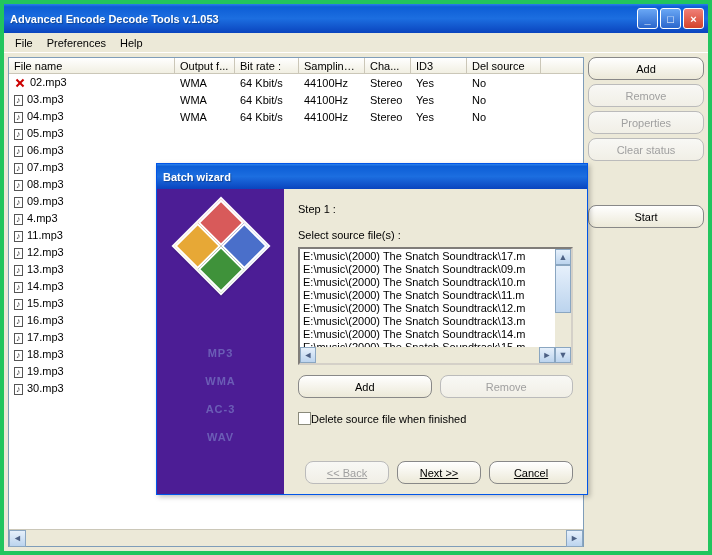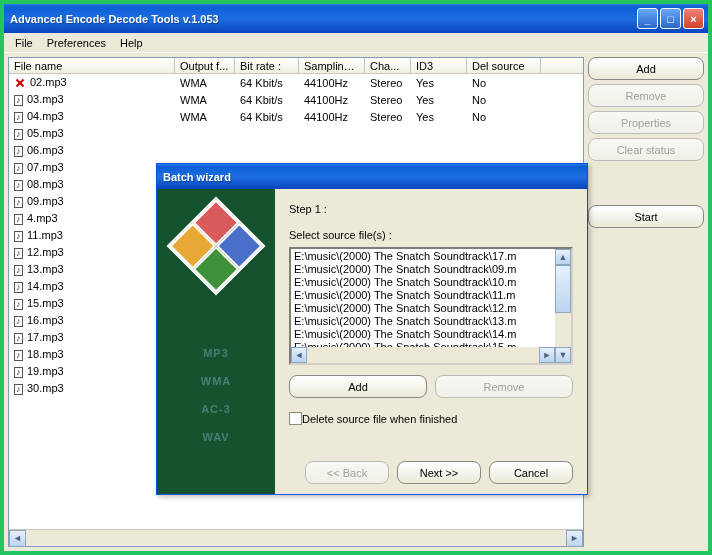--- a/index.html
+++ b/index.html
@@ -45,21 +45,21 @@
 
   .side-panel { width:116px; display:flex; flex-direction:column; gap:4px; padding-top:0; }
   .btn { height:23px; background: linear-gradient(to bottom,#ffffff,#ece9d8); border:1px solid #888; border-radius:8px; display:flex; align-items:center; justify-content:center; font-size:11px; }
   .btn.disabled { color:#a0a0a0; border-color:#bbb; background: linear-gradient(to bottom,#f8f8f5,#f1efe6); }
   .btn-gap { height:36px; }
 
   
   .wizard { position:absolute; left:152px; top:110px; width:432px; height:332px; border:1px solid #0055e8; background:#ece9d8; display:flex; flex-direction:column; box-shadow: 2px 2px 5px rgba(0,0,0,0.25); }
   .wizard .titlebar { height:25px; font-size:12px; }
   .wizard-body { flex:1; display:flex; }
-  .wizard-side { width:118px; background:#14532d; color:#fff; display:flex; flex-direction:column; padding: 16px 10px 10px 10px; position:relative; overflow:hidden; }
+  .wizard-side { width:127px; background:#4c1d95; color:#fff; display:flex; flex-direction:column; padding: 16px 10px 10px 10px; position:relative; overflow:hidden; }
   .wizard-bgtext { position:absolute; top:60px; left:0; width:100%; text-align:center; font-size:18px; font-weight:bold; color:rgba(156,190,232,0.4); line-height:28px; letter-spacing:1px; pointer-events:none; }
   .diamond { width:66px; height:66px; margin: 8px auto 20px auto; transform:rotate(45deg); position:relative; z-index:2; box-shadow:0 0 0 2px #fff, 2px 2px 3px rgba(0,0,0,0.3); }
   .dq { position:absolute; width:50%; height:50%; border:2px solid #fff; box-sizing:border-box; }
   .dq.a { top:0; left:0; background:#d85a5a; }
   .dq.b { top:0; right:0; background:#4a6fca; }
   .dq.c { bottom:0; left:0; background:#e7a836; }
   .dq.d { bottom:0; right:0; background:#3f923a; }
   .wizard-side-label { margin-top:auto; font-weight:bold; font-size:11px; line-height:13px; z-index:2; color:#fff; }
 
   .wizard-main { flex:1; background:#ece9d8; padding:14px 14px 10px 14px; display:flex; flex-direction:column; }
@@ -76,21 +76,21 @@
   .src-hscroll .sb { flex:0 0 16px; background:linear-gradient(to bottom,#e6f0fb,#bcd4ee); border:1px solid #8aa6c1; font-size:9px; display:flex; align-items:center; justify-content:center; color:#4d6185; }
   .src-hscroll .track { flex:1; }
 
   .wizard-btn-row { display:flex; gap:8px; margin-top:10px; }
   .wizard-btn-row .btn { flex:1; }
 
   .chk-row { display:flex; align-items:center; margin-top:14px; }
   .chk { width:13px; height:13px; border:1px solid #8a8a7b; background:#fff; }
 
   .nav-row { display:flex; gap:8px; margin-top:auto; justify-content:flex-end; }
-  .nav-row .btn { width:84px; }
+  .nav-row .btn { width:84px;text-decoration:underline; }
 </style>
 </head>
 <body>
 
 <div class="main-window">
 
   <div class="titlebar">
     <span class="titlebar-title">Advanced Encode Decode Tools v.1.053</span>
     <div class="titlebar-buttons">
       <div class="win-btn">

